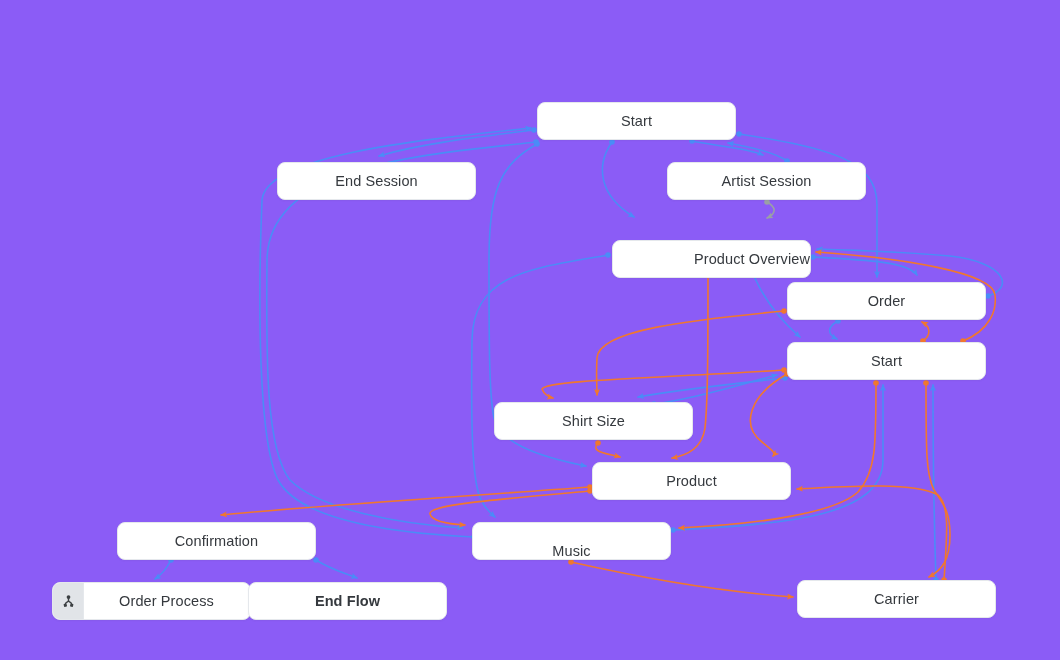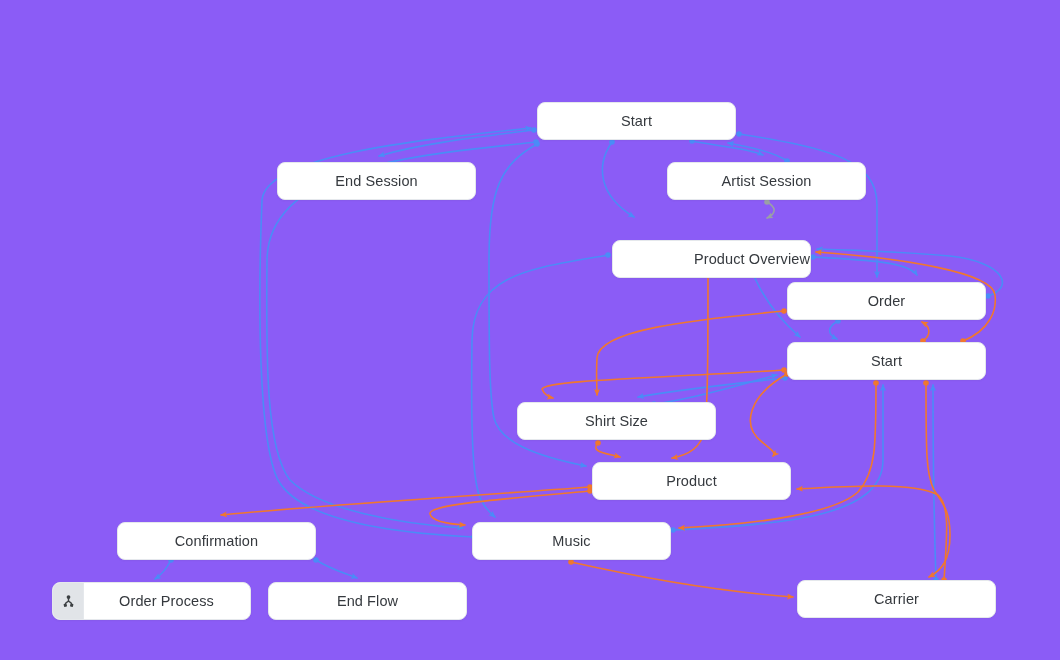--- a/index.html
+++ b/index.html
@@ -132,43 +132,43 @@
       </div>
       <div class="node" style="left: 612px; top: 240px; width: 199px; height: 38px; color: rgb(53, 57, 62); justify-content: flex-end;">
         <span class="label">Product Overview</span>
       </div>
       <div class="node" style="left: 787px; top: 282px; width: 199px; height: 38px; color: rgb(53, 57, 62);">
         <span class="label">Order</span>
       </div>
       <div class="node" style="left: 787px; top: 342px; width: 199px; height: 38px; color: rgb(53, 57, 62);">
         <span class="label">Start</span>
       </div>
-      <div class="node" style="left: 517px; top: 402px; width: 199px; height: 38px; color: rgb(53, 57, 62);">
+      <div class="node" style="left: 494px; top: 402px; width: 199px; height: 38px; color: rgb(53, 57, 62);">
         <span class="label">Shirt Size</span>
       </div>
       <div class="node" style="left: 592px; top: 462px; width: 199px; height: 38px; color: rgb(53, 57, 62); justify-content: center;">
         <span class="label">Product</span>
       </div>
       <div class="node" style="left: 117px; top: 522px; width: 199px; height: 38px; color: rgb(53, 57, 62);">
         <span class="label">Confirmation</span>
       </div>
-      <div class="node" style="left: 472px; top: 522px; width: 199px; height: 38px; color: rgb(53, 57, 62);">
+      <div class="node" style="left: 472px; top: 522px; width: 199px; height: 38px; color: rgb(53, 57, 62); align-items: flex-end;">
         <span class="label">Music</span>
       </div>
       <div class="node has-icon" style="left: 52px; top: 582px; width: 199px; height: 38px; color: rgb(53, 57, 62);">
         <span class="node-icon" style="background: rgb(225, 228, 232);">
           <svg width="15" height="15" viewBox="0 0 16 16" xmlns="http://www.w3.org/2000/svg">
             <circle cx="8" cy="3.2" r="2" fill="#3c4043"></circle>
             <path d="M8,4.5 L8,7 M8,7 C8,9 4.6,8.6 4.6,11 M8,7 C8,9 11.4,8.6 11.4,11" fill="none" stroke="#3c4043" stroke-width="1.5" stroke-linecap="round"></path>
             <rect x="3" y="10.4" width="3.2" height="3.2" rx="0.6" transform="rotate(-14 4.6 12)" fill="#3c4043"></rect>
             <rect x="9.8" y="10.4" width="3.2" height="3.2" rx="0.6" transform="rotate(14 11.4 12)" fill="#3c4043"></rect>
           </svg>
         </span>
         <span class="label">Order Process</span>
       </div>
-      <div class="node" style="left: 268px; top: 582px; width: 199px; height: 38px; color: rgb(53, 57, 62);">
+      <div class="node" style="left: 248px; top: 582px; width: 199px; height: 38px; color: rgb(53, 57, 62); font-weight: bold;">
         <span class="label">End Flow</span>
       </div>
       <div class="node" style="left: 797px; top: 580px; width: 199px; height: 38px; color: rgb(53, 57, 62);">
         <span class="label">Carrier</span>
       </div>
     </div>
 </div>
 
 </body></html>

